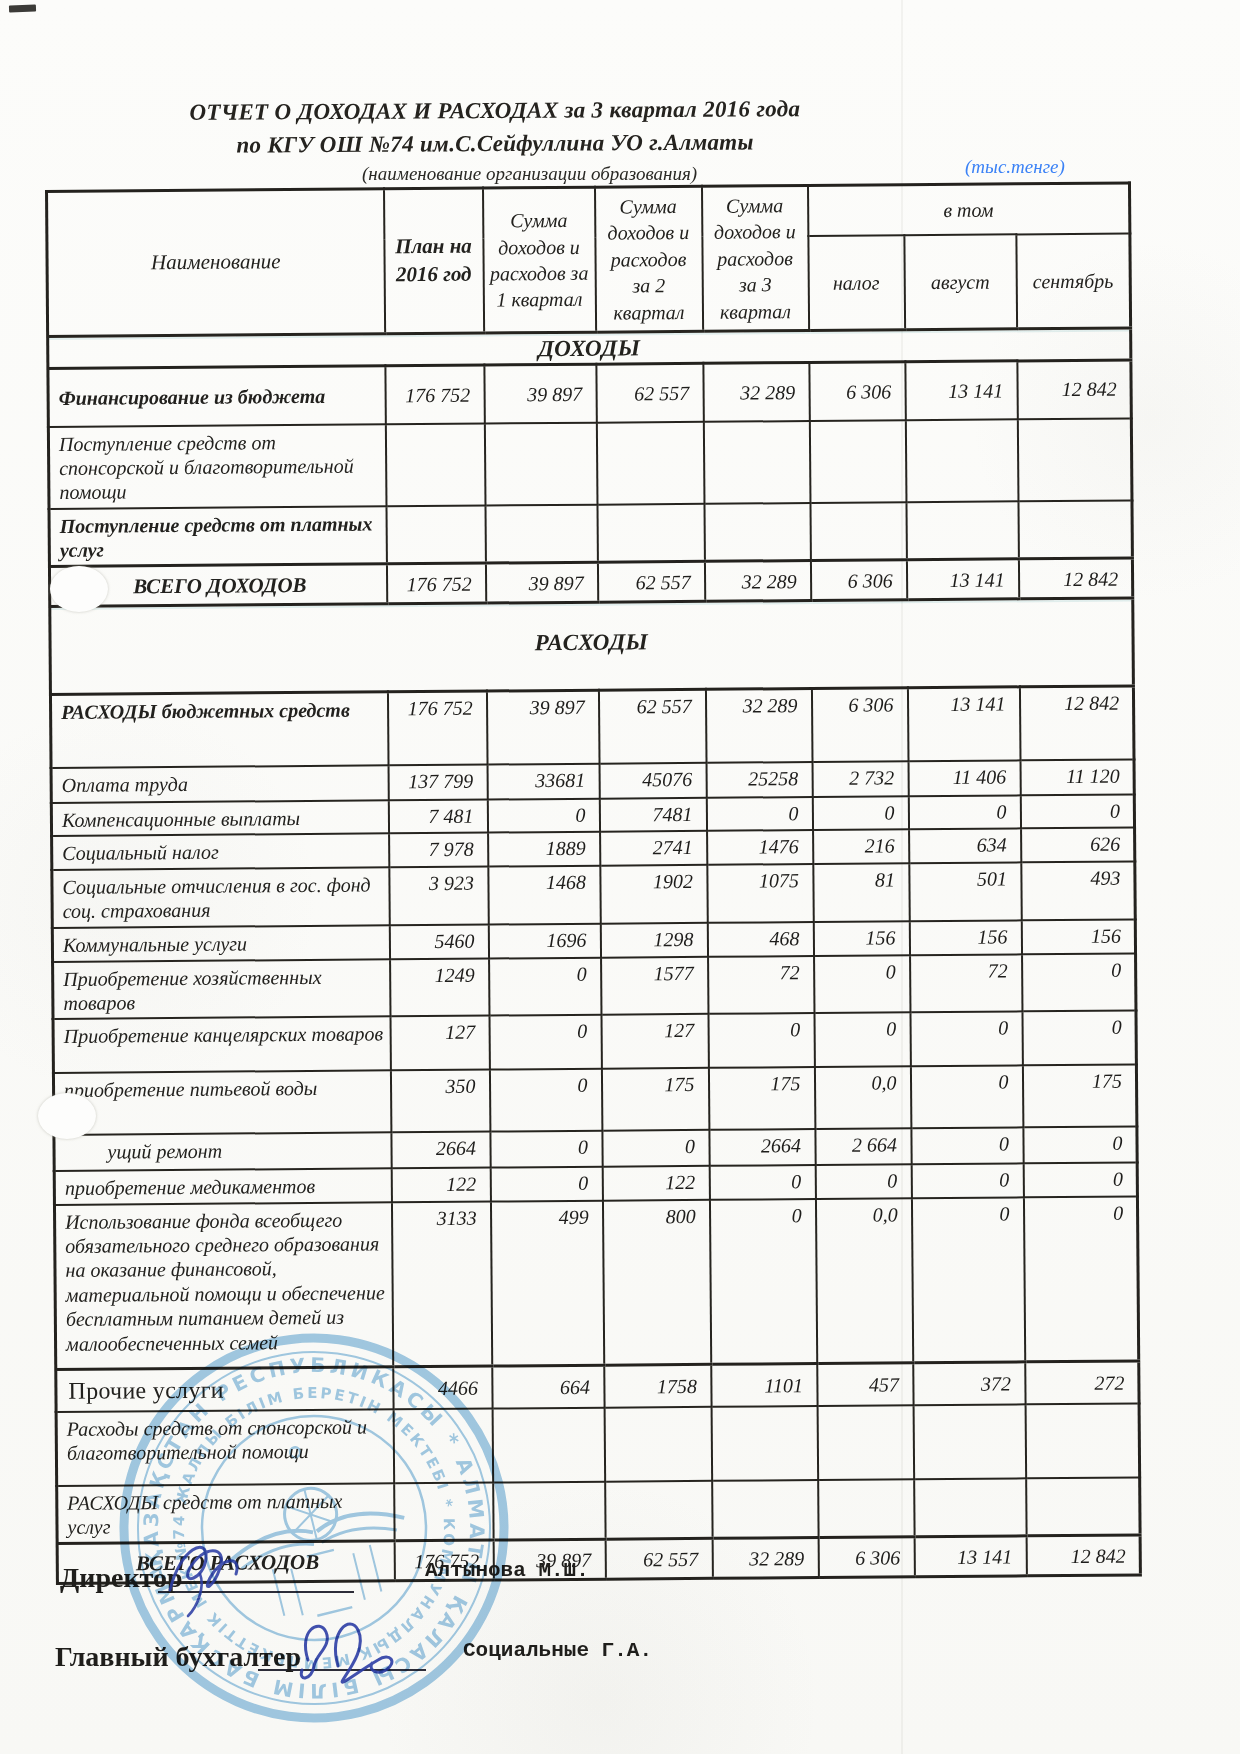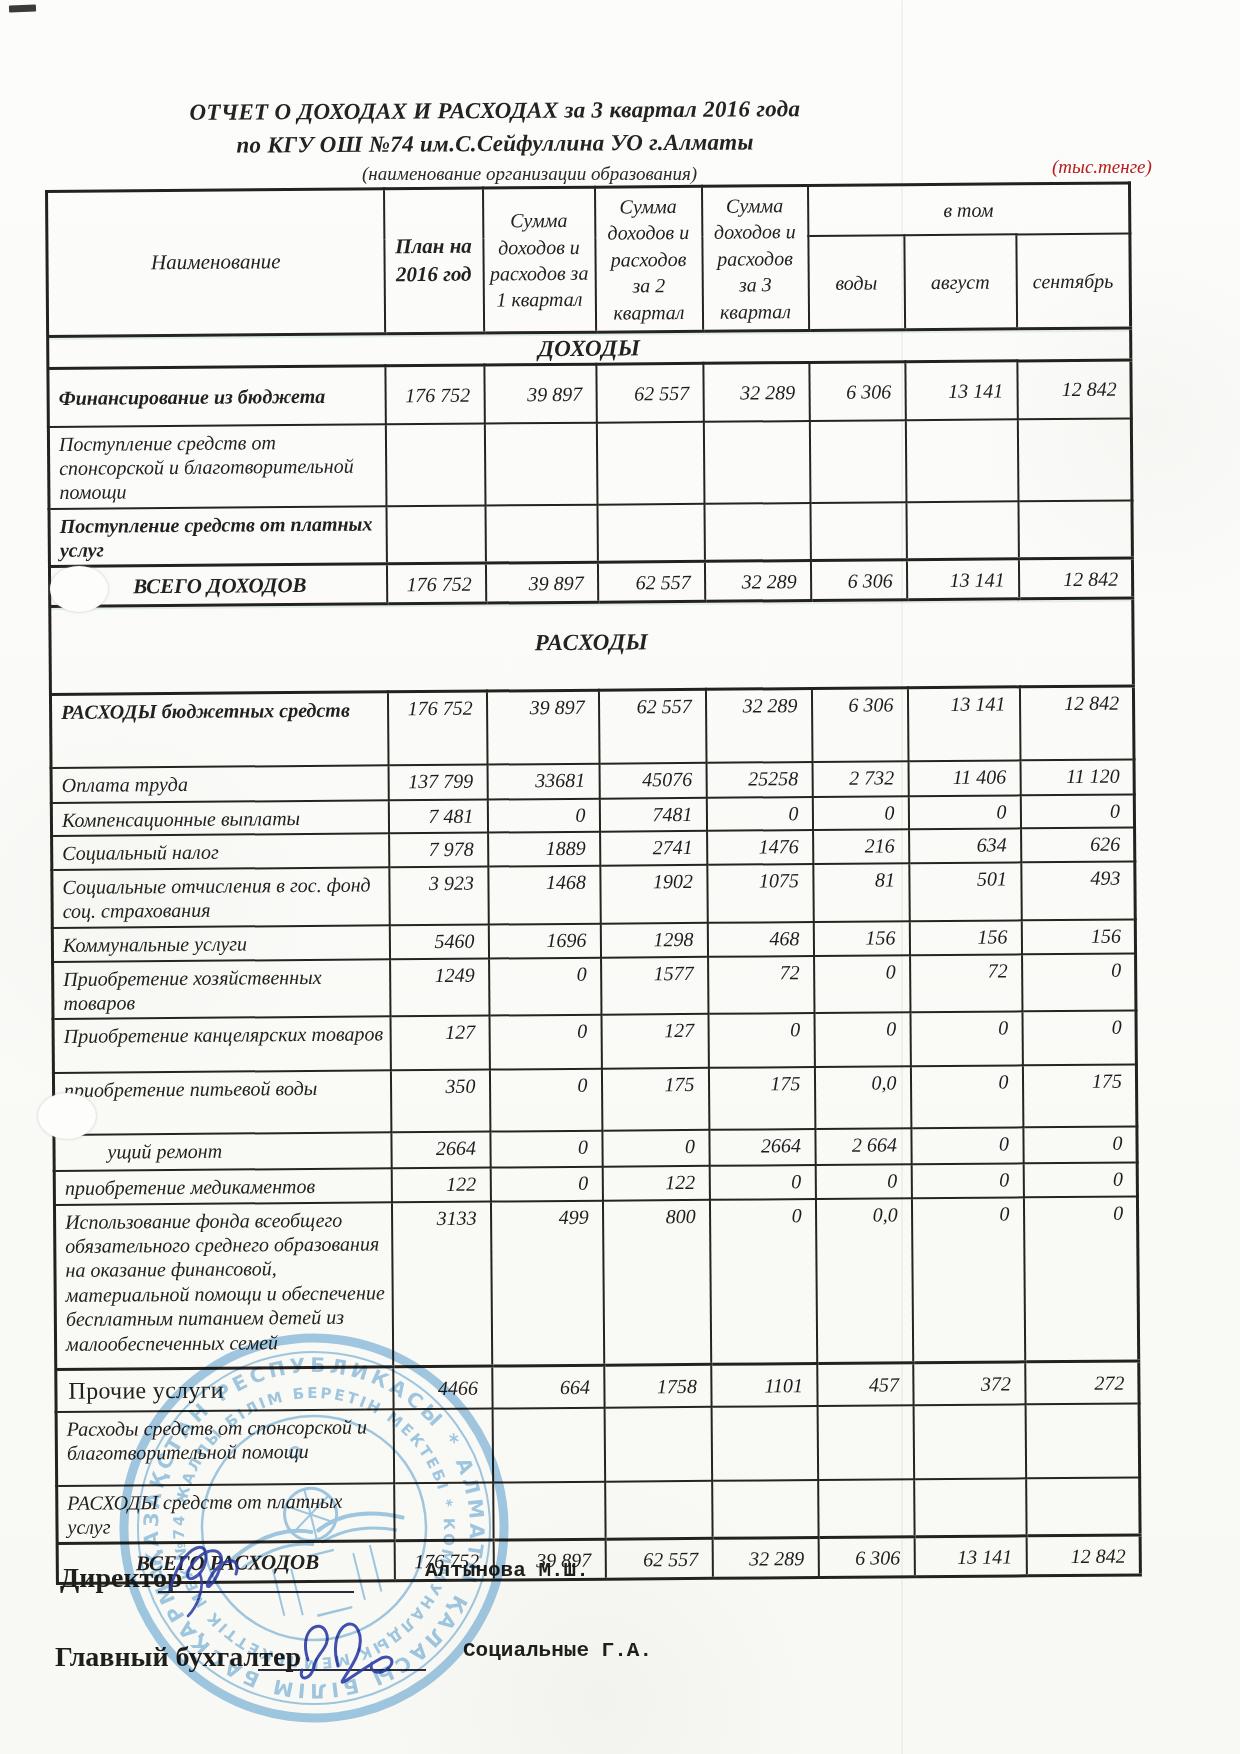--- a/index.html
+++ b/index.html
@@ -23,22 +23,22 @@
   .blob-1 { left:50px; top:566px; width:58px; height:46px; }
   .blob-2 { left:38px; top:1093px; width:58px; height:46px; }
 
   
   .title-block { position:absolute; left:20px; top:94px; width:950px;
     text-align:center; transform:rotate(-0.35deg); z-index:2; }
   .title-line { font-size:23px; font-weight:bold; font-style:italic; color:#25231f;
     letter-spacing:.3px; line-height:1.45; }
   .org-caption { position:absolute; left:362px; top:163px; font-size:19px;
     font-style:italic; color:#2a2925; z-index:2; }
-  .units-note { position:absolute; left:1052px; top:156px; font-size:19px;
-    font-style:italic; color:#b91c1c; z-index:2; }
+  .units-note { position:absolute; left:965px; top:156px; font-size:19px;
+    font-style:italic; color:#3b82f6; z-index:2; }
 
   
   .table-wrap { position:absolute; left:45px; top:190px; width:1083px;
     transform:rotate(-0.45deg); transform-origin:0 0; z-index:1; }
   table { border-collapse:collapse; table-layout:fixed; width:1083px;
     border:3px solid #24221e; }
   td, th { border:2px solid #26241f; }
   thead tr.h-top { height:50px; }
   thead tr.h-bottom { height:95px; }
   thead th { font-style:italic; font-weight:normal; font-size:20px;
@@ -107,21 +107,21 @@
     <thead>
       <tr class="h-top">
         <th class="name-h" rowspan="2">Наименование</th>
         <th class="plan-h" rowspan="2">План на 2016 год</th>
         <th rowspan="2">Сумма доходов и расходов за 1 квартал</th>
         <th rowspan="2">Сумма доходов и расходов за 2 квартал</th>
         <th rowspan="2">Сумма доходов и расходов за 3 квартал</th>
         <th class="vtom-h" colspan="3">в том</th>
       </tr>
       <tr class="h-bottom">
-        <th>воды</th>
+        <th>налог</th>
         <th>август</th>
         <th>сентябрь</th>
       </tr>
     </thead>
     <tbody>
         <tr class="section-tr" style="height: 32px;">
           <td colspan="8">ДОХОДЫ</td>
         </tr>
         <tr class="vmid" style="height: 58px;">
           <td class="name-cell bname">Финансирование из бюджета</td>

